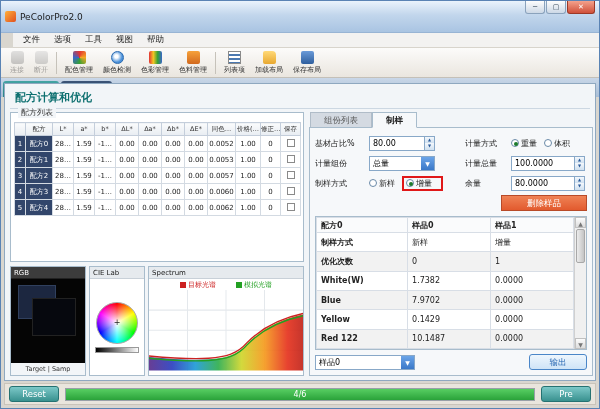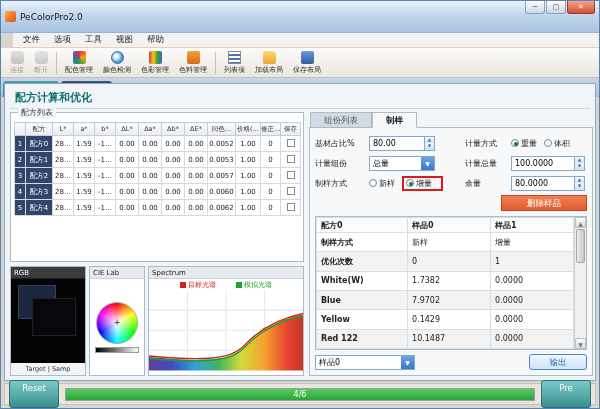--- a/index.html
+++ b/index.html
@@ -157,21 +157,21 @@
   .vtrack { flex:1; }
   .bottomrow { height:18px; margin-top:3px; display:flex; align-items:center; }
   .out-btn { width:58px; height:16px; border:1px solid #4a86c8; color:#1d5fae; font-size:8.5px;
              line-height:14px; text-align:center; border-radius:3px; margin-left:auto;
              background:linear-gradient(#eef6fd,#cfe4f7); }
 
   
   .statusbar { position:absolute; left:3px; bottom:3px; width:592px; height:22px;
                background:#e9e5dd; border:1px solid #c9c4ba; display:flex; align-items:center;
                padding:0 4px; gap:6px; }
-  .btn-teal { height:28px; min-width:50px; padding:0 8px; border:1px solid #257272; border-radius:3px;
+  .btn-teal { height:16px; min-width:50px; padding:0 8px; border:1px solid #257272; border-radius:3px;
               background:linear-gradient(#7cc8c8,#39918f); color:#fff; font-size:8.5px;
               line-height:14px; text-align:center; }
   .progress { flex:1; height:13px; border:1px solid #98a0a8; background:#d8d8d8; position:relative; }
   .pfill { position:absolute; left:0; top:0; bottom:0; width:100%;
            background:linear-gradient(#57ce62,#2aa23a); }
   .plabel { position:absolute; left:0; right:0; top:0; bottom:0; font-size:8px; color:#fff;
             text-align:center; line-height:12px; }
 </style>
 </head>
 <body>

